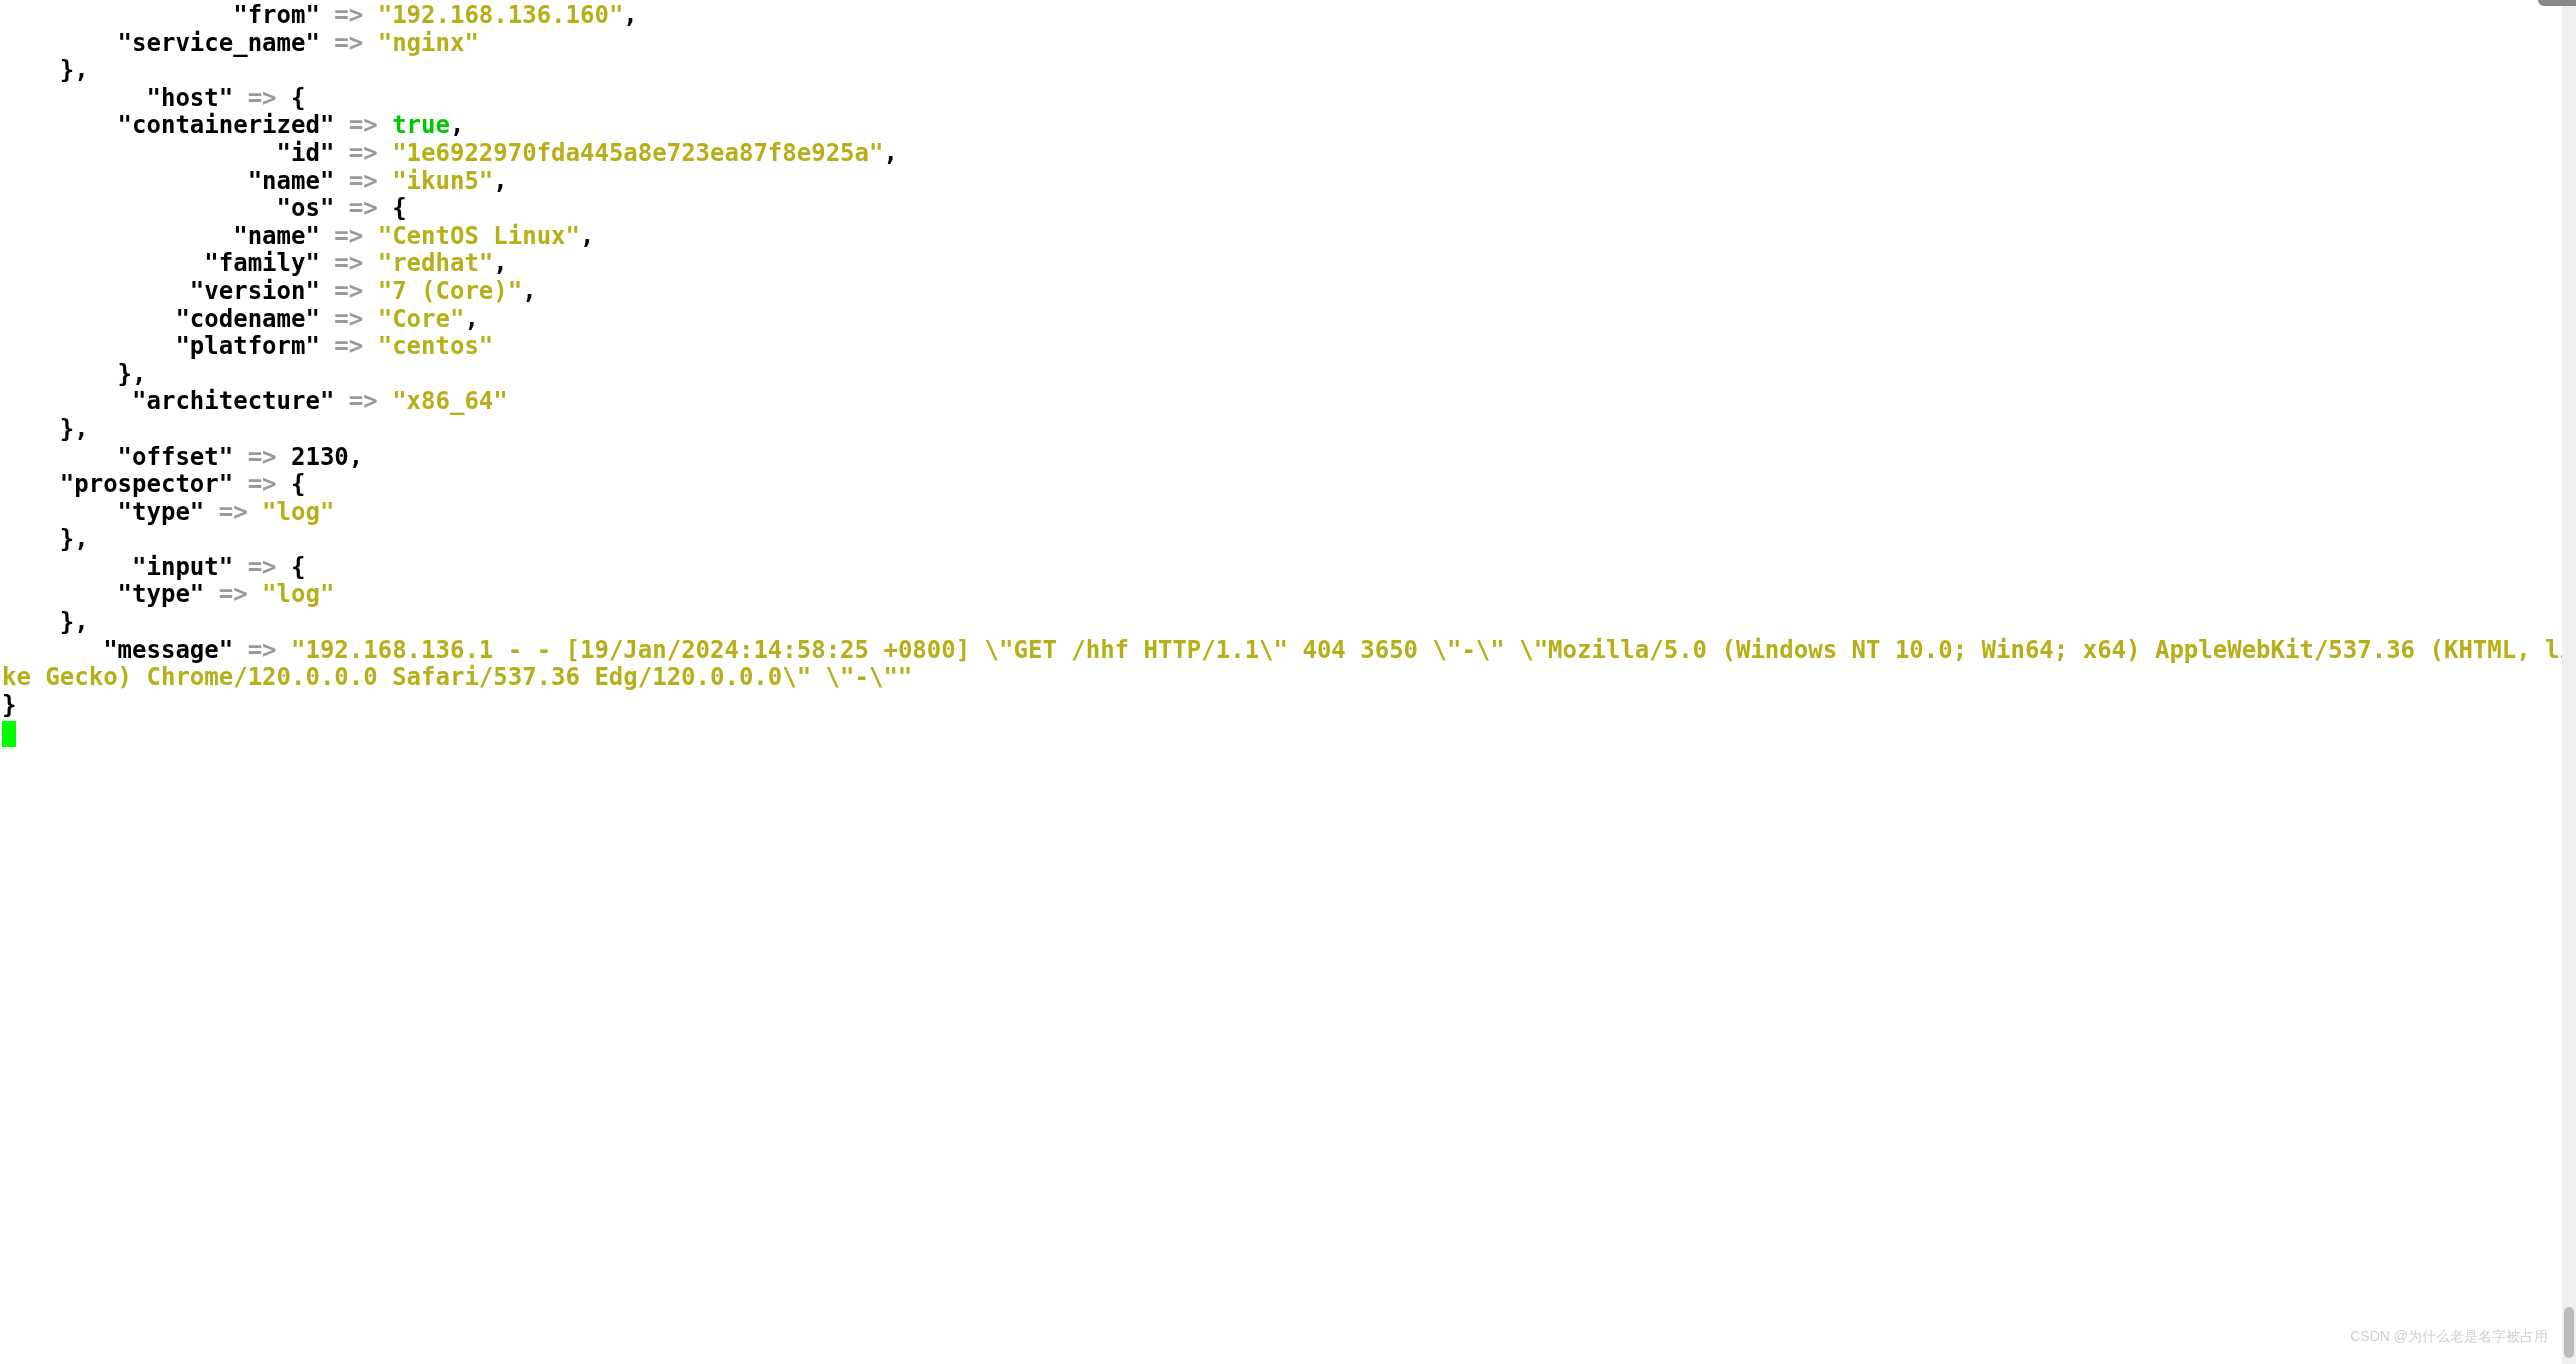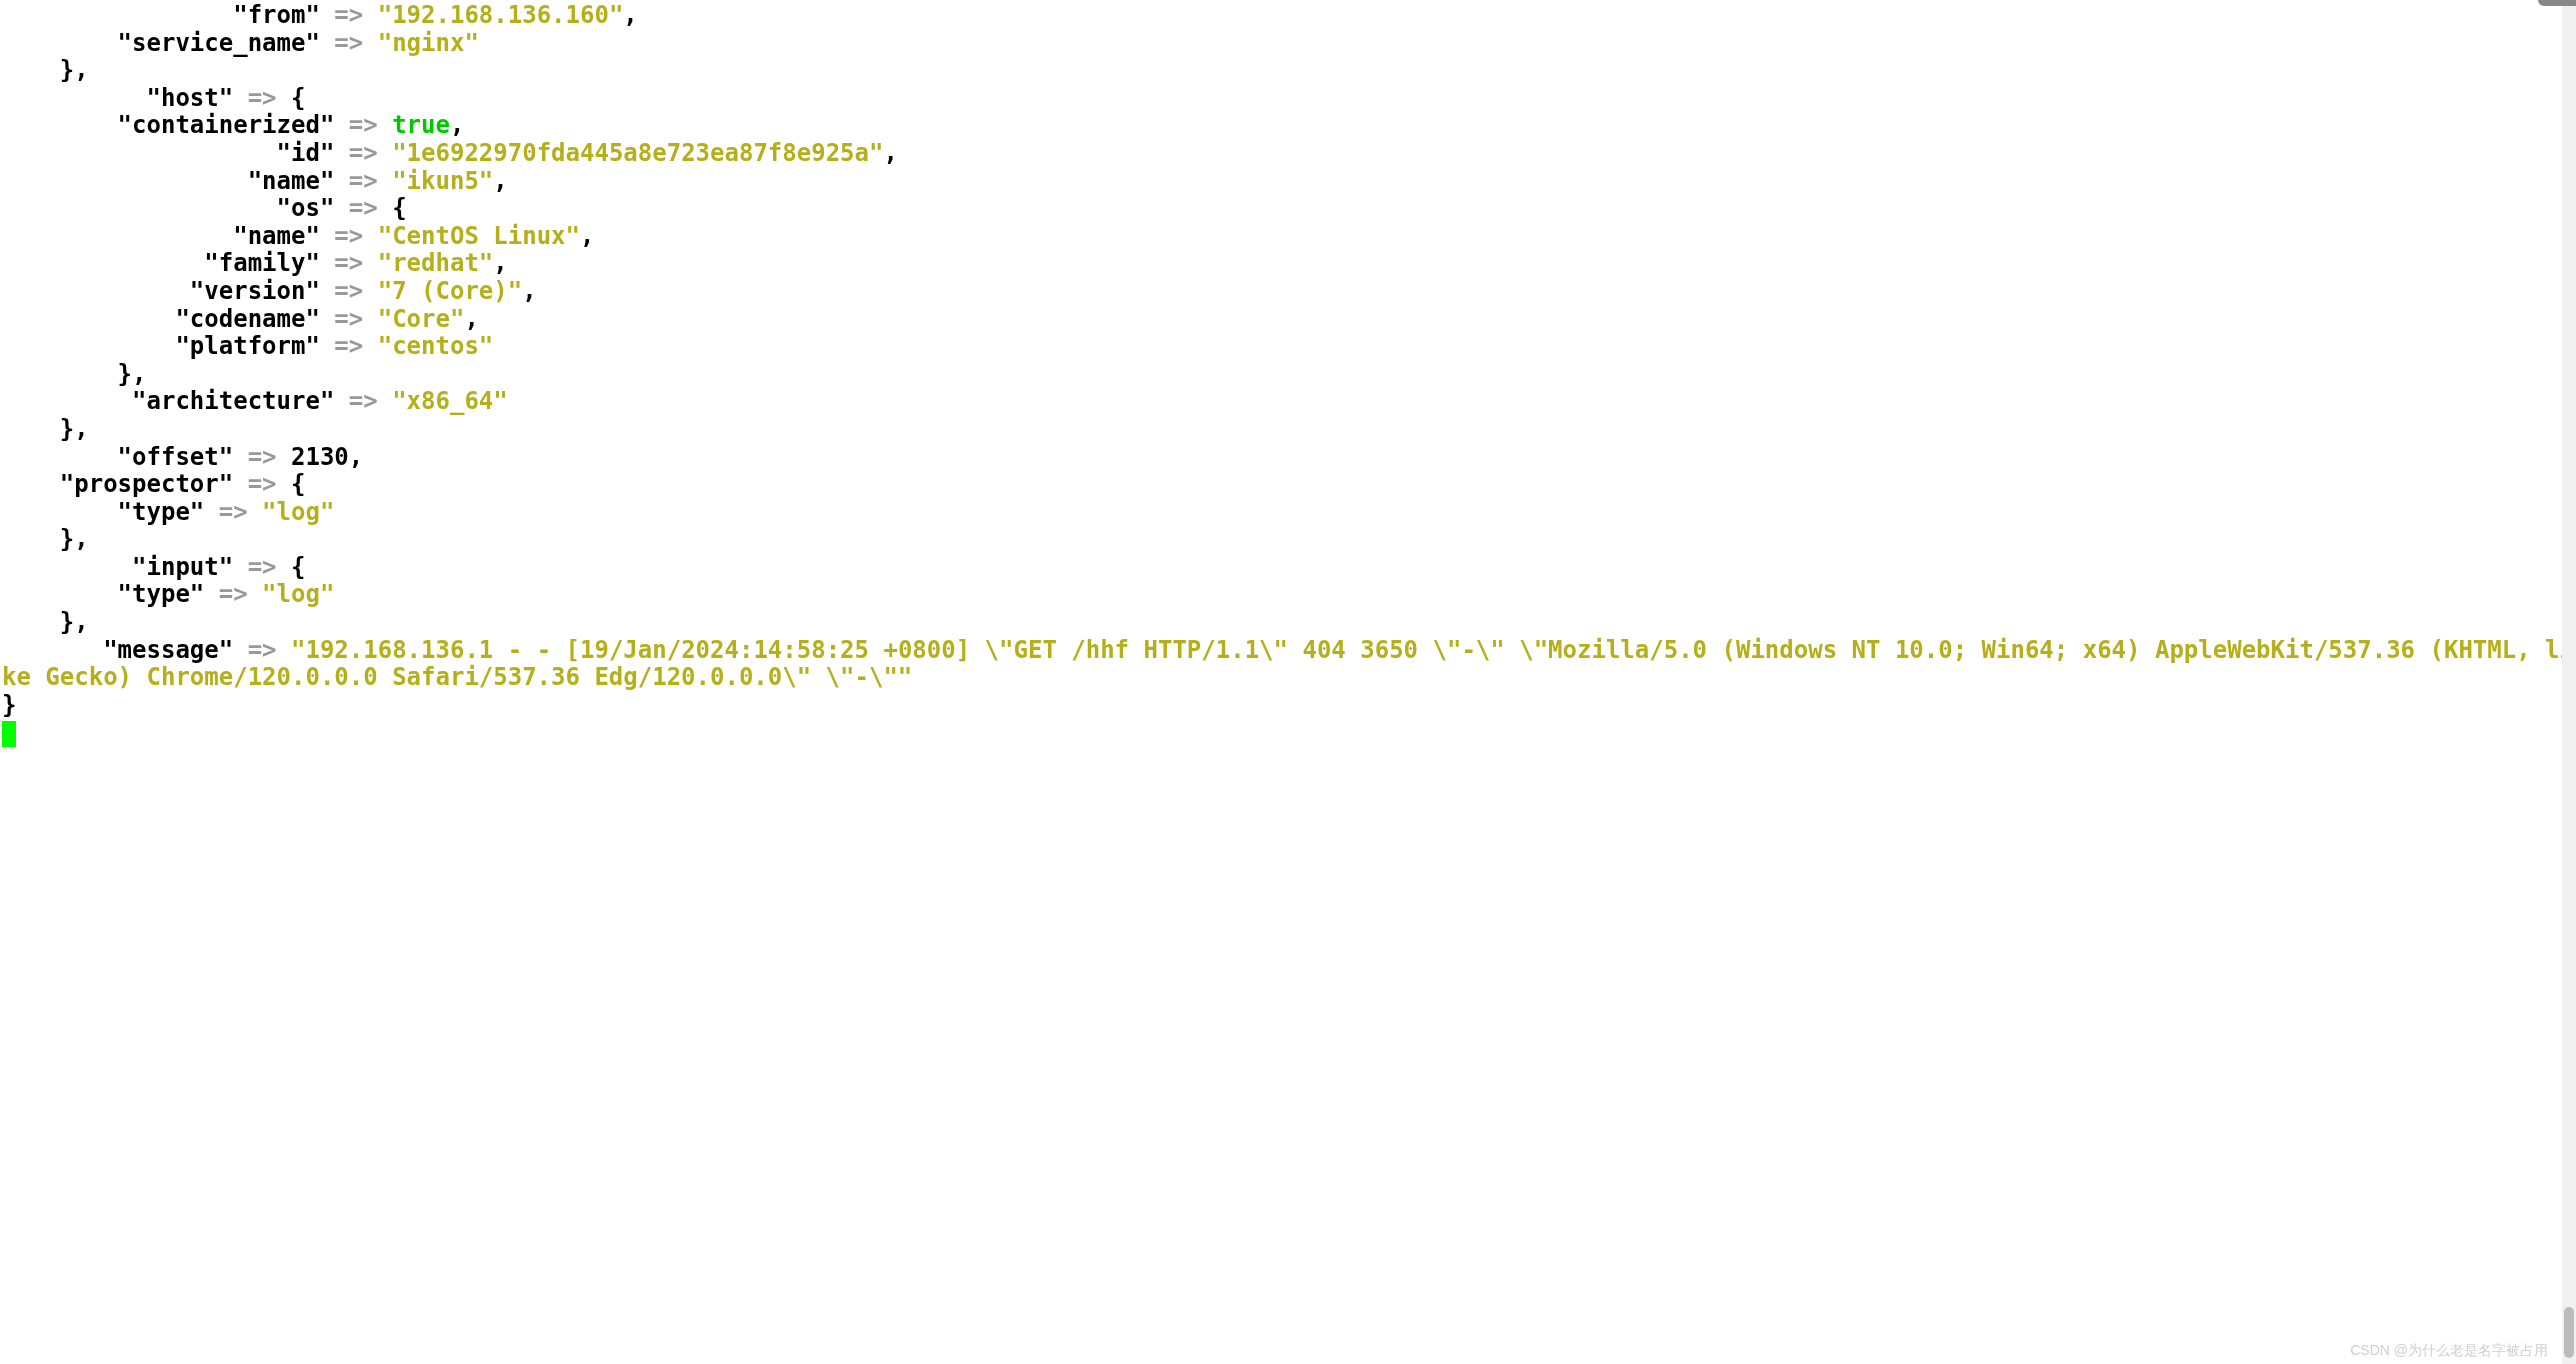--- a/index.html
+++ b/index.html
@@ -28,21 +28,21 @@
     }
     .cursor {
       display: inline-block;
       width: 14px;
       height: 26px;
       background: #00ff00;
       vertical-align: bottom;
     }
     .watermark {
       position: fixed;
-      bottom: 6px;
+      bottom: 20px;
       right: 28px;
       font-size: 14px;
       color: #d0d0d0;
       font-family: sans-serif;
       font-weight: normal;
     }
     .scrollbar {
       position: fixed;
       right: 0;
       top: 0;

